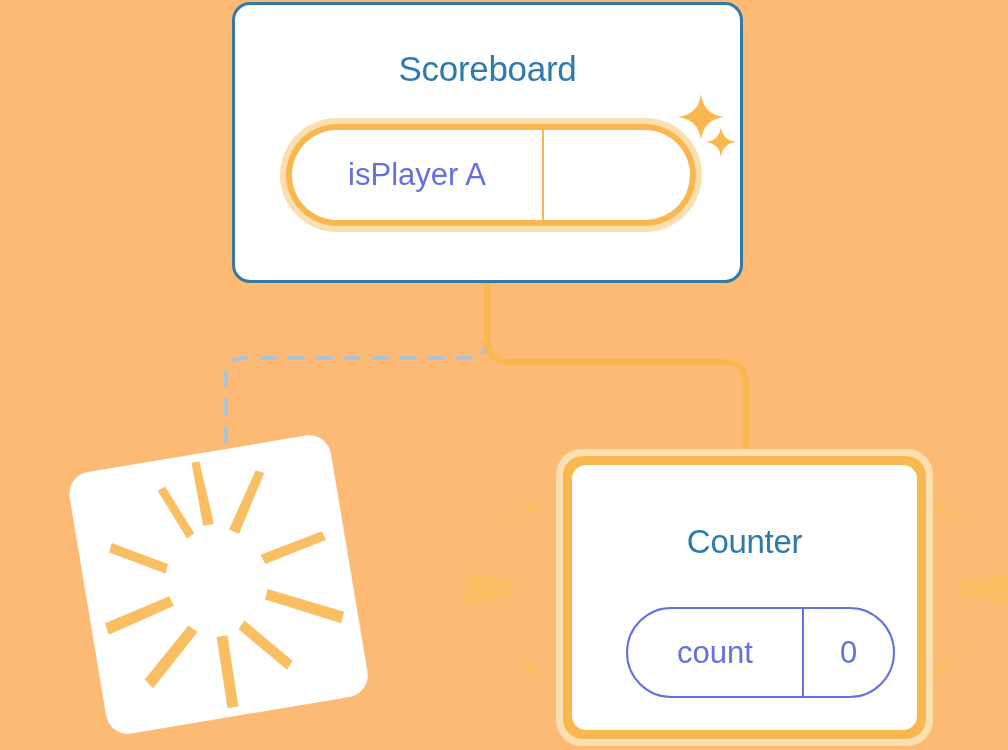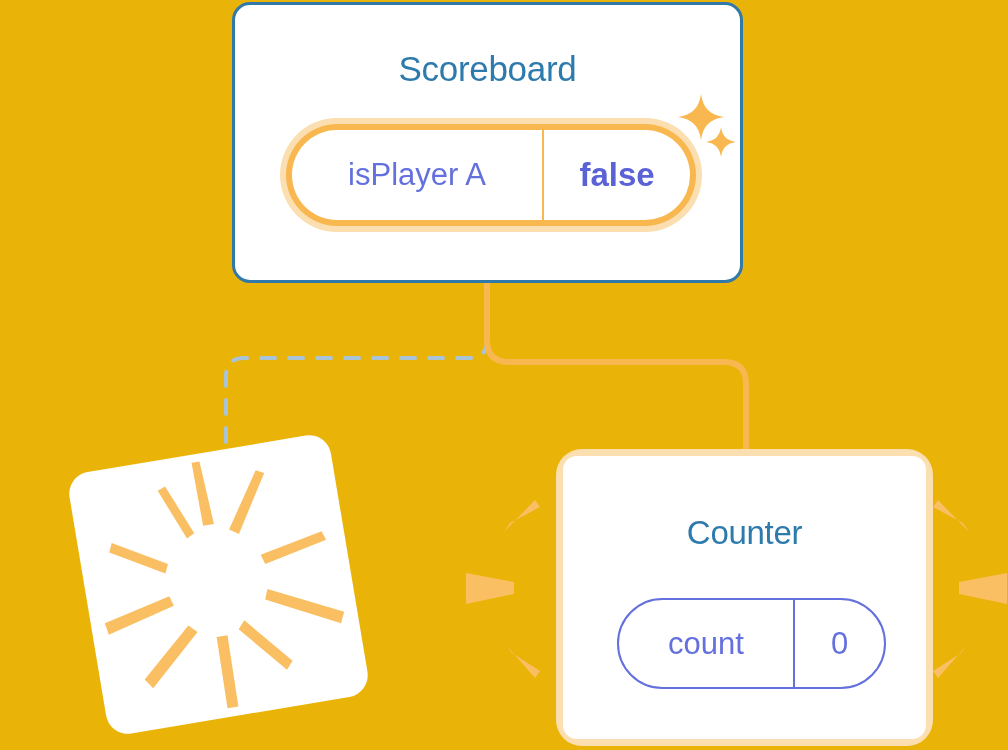--- a/index.html
+++ b/index.html
@@ -8,21 +8,21 @@
     background: #4d6670;
   }
   body {
     font-family: "Liberation Sans", sans-serif;
     -webkit-font-smoothing: antialiased;
   }
   #stage {
     position: relative;
     width: 1008px;
     height: 750px;
-    background: #eab308;
+    background: #fdba74;
     overflow: hidden;
   }
 
   
   #connectors {
     position: absolute;
     left: 0; top: 0;
     width: 1008px; height: 750px;
     z-index: 1;
     pointer-events: none;
@@ -128,21 +128,21 @@
     border-radius: 26px;
     padding: 7px;
     box-sizing: border-box;
     z-index: 3;
   }
   #counter-card-mid {
     width: 100%;
     height: 100%;
     background: #f8b84f;
     border-radius: 20px;
-    padding: 0;
+    padding: 9px;
     box-sizing: border-box;
   }
   #counter-card-face {
     position: relative;
     width: 100%;
     height: 100%;
     background: #ffffff;
     border-radius: 14px;
     box-sizing: border-box;
   }
@@ -251,21 +251,20 @@
   </div>
 
   <div id="scoreboard-card">
     <div id="scoreboard-title">Scoreboard</div>
 
     <div id="scoreboard-pill" class="pill-double">
       <div class="pill-inner">
         <div class="pill-face">
           <div id="sb-key-cell">isPlayer A</div>
           <div id="sb-divider"></div>
-          <div id="sb-val-cell">false</div>
         </div>
       </div>
     </div>
   </div>
 
   <svg class="sparkle" id="sparkle-big" width="46" height="46" viewBox="0 0 46 46">
     <path d="M23 0 C25 14 32 21 46 23 C32 25 25 32 23 46 C21 32 14 25 0 23 C14 21 21 14 23 0 Z" fill="#f8b84f"></path>
   </svg>
   <svg class="sparkle" id="sparkle-small" width="30" height="30" viewBox="0 0 30 30">
     <path d="M15 0 C16.3 9 20.9 13.7 30 15 C20.9 16.3 16.3 20.9 15 30 C13.7 20.9 9 16.3 0 15 C9 13.7 13.7 9 15 0 Z" fill="#f8b84f"></path>

